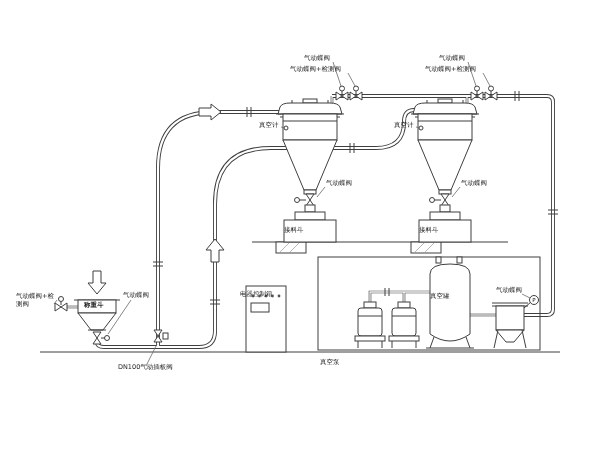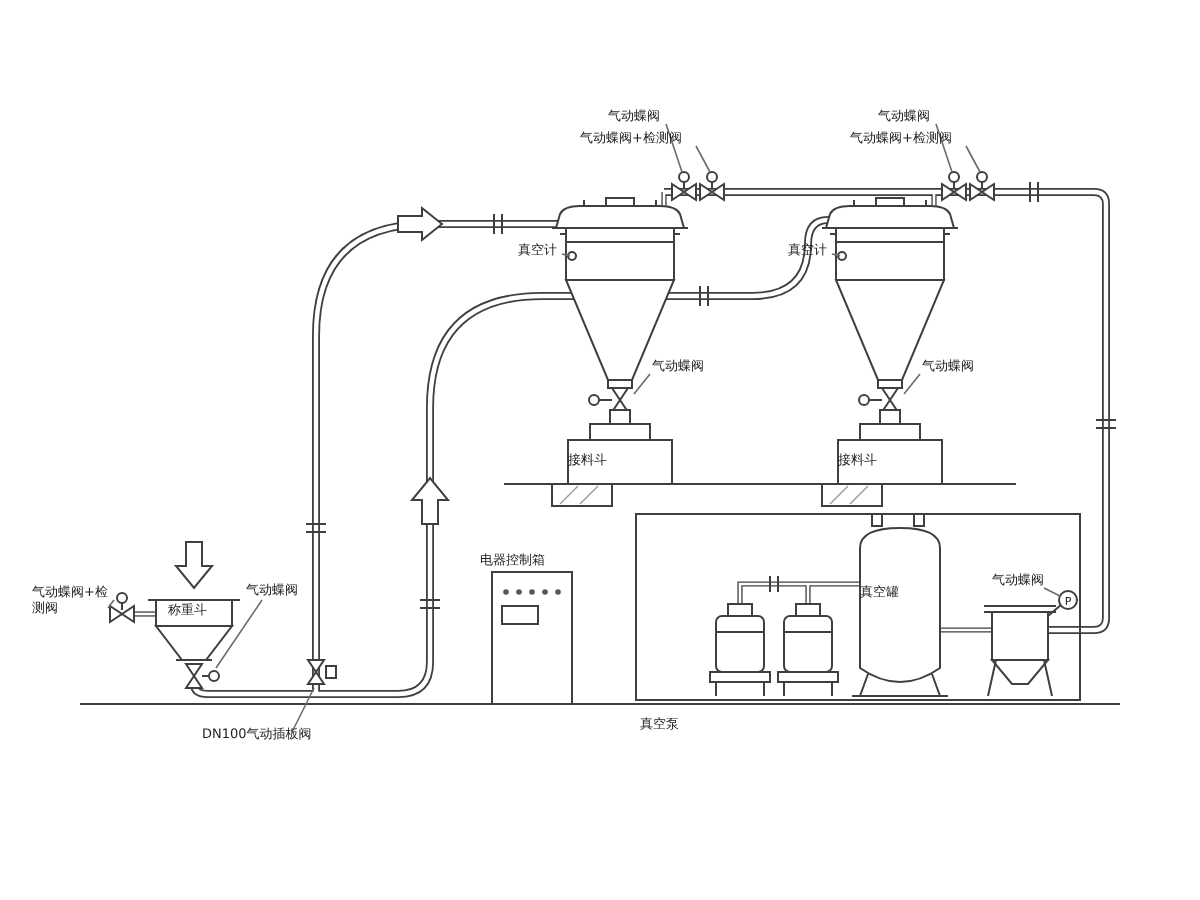--- a/index.html
+++ b/index.html
@@ -239,22 +239,22 @@
 
 <div class="lbl" style="left:259px;top:122px;">真空计</div>
 <div class="lbl" style="left:394px;top:122px;">真空计</div>
 
 <div class="lbl" style="left:326px;top:180px;">气动蝶阀</div>
 <div class="lbl" style="left:461px;top:180px;">气动蝶阀</div>
 
 <div class="lbl ctr" style="left:284px;top:227px;width:52px;">接料斗</div>
 <div class="lbl ctr" style="left:419px;top:227px;width:52px;">接料斗</div>
 
-<div class="lbl" style="left:240px;top:277px;">电器控制箱</div>
+<div class="lbl" style="left:240px;top:291px;">电器控制箱</div>
 
 <div class="lbl" style="left:320px;top:327px;margin-top:32px;">真空泵</div>
 <div class="lbl ctr" style="left:430px;top:293px;width:60px;">真空罐</div>
 <div class="lbl" style="left:496px;top:287px;">气动蝶阀</div>
 
 <div class="lbl wrap" style="left:16px;top:293px;width:40px;">气动蝶阀+检测阀</div>
-<div class="lbl" style="left:84px;top:302px;">称重斗</div>
+<div class="lbl" style="left:84px;top:302px;font-weight:bold;">称重斗</div>
 <div class="lbl" style="left:123px;top:292px;">气动蝶阀</div>
-<div class="lbl" style="left:101px;top:364px;">DN100气动插板阀</div>
+<div class="lbl" style="left:118px;top:364px;">DN100气动插板阀</div>
 
 </body></html>

